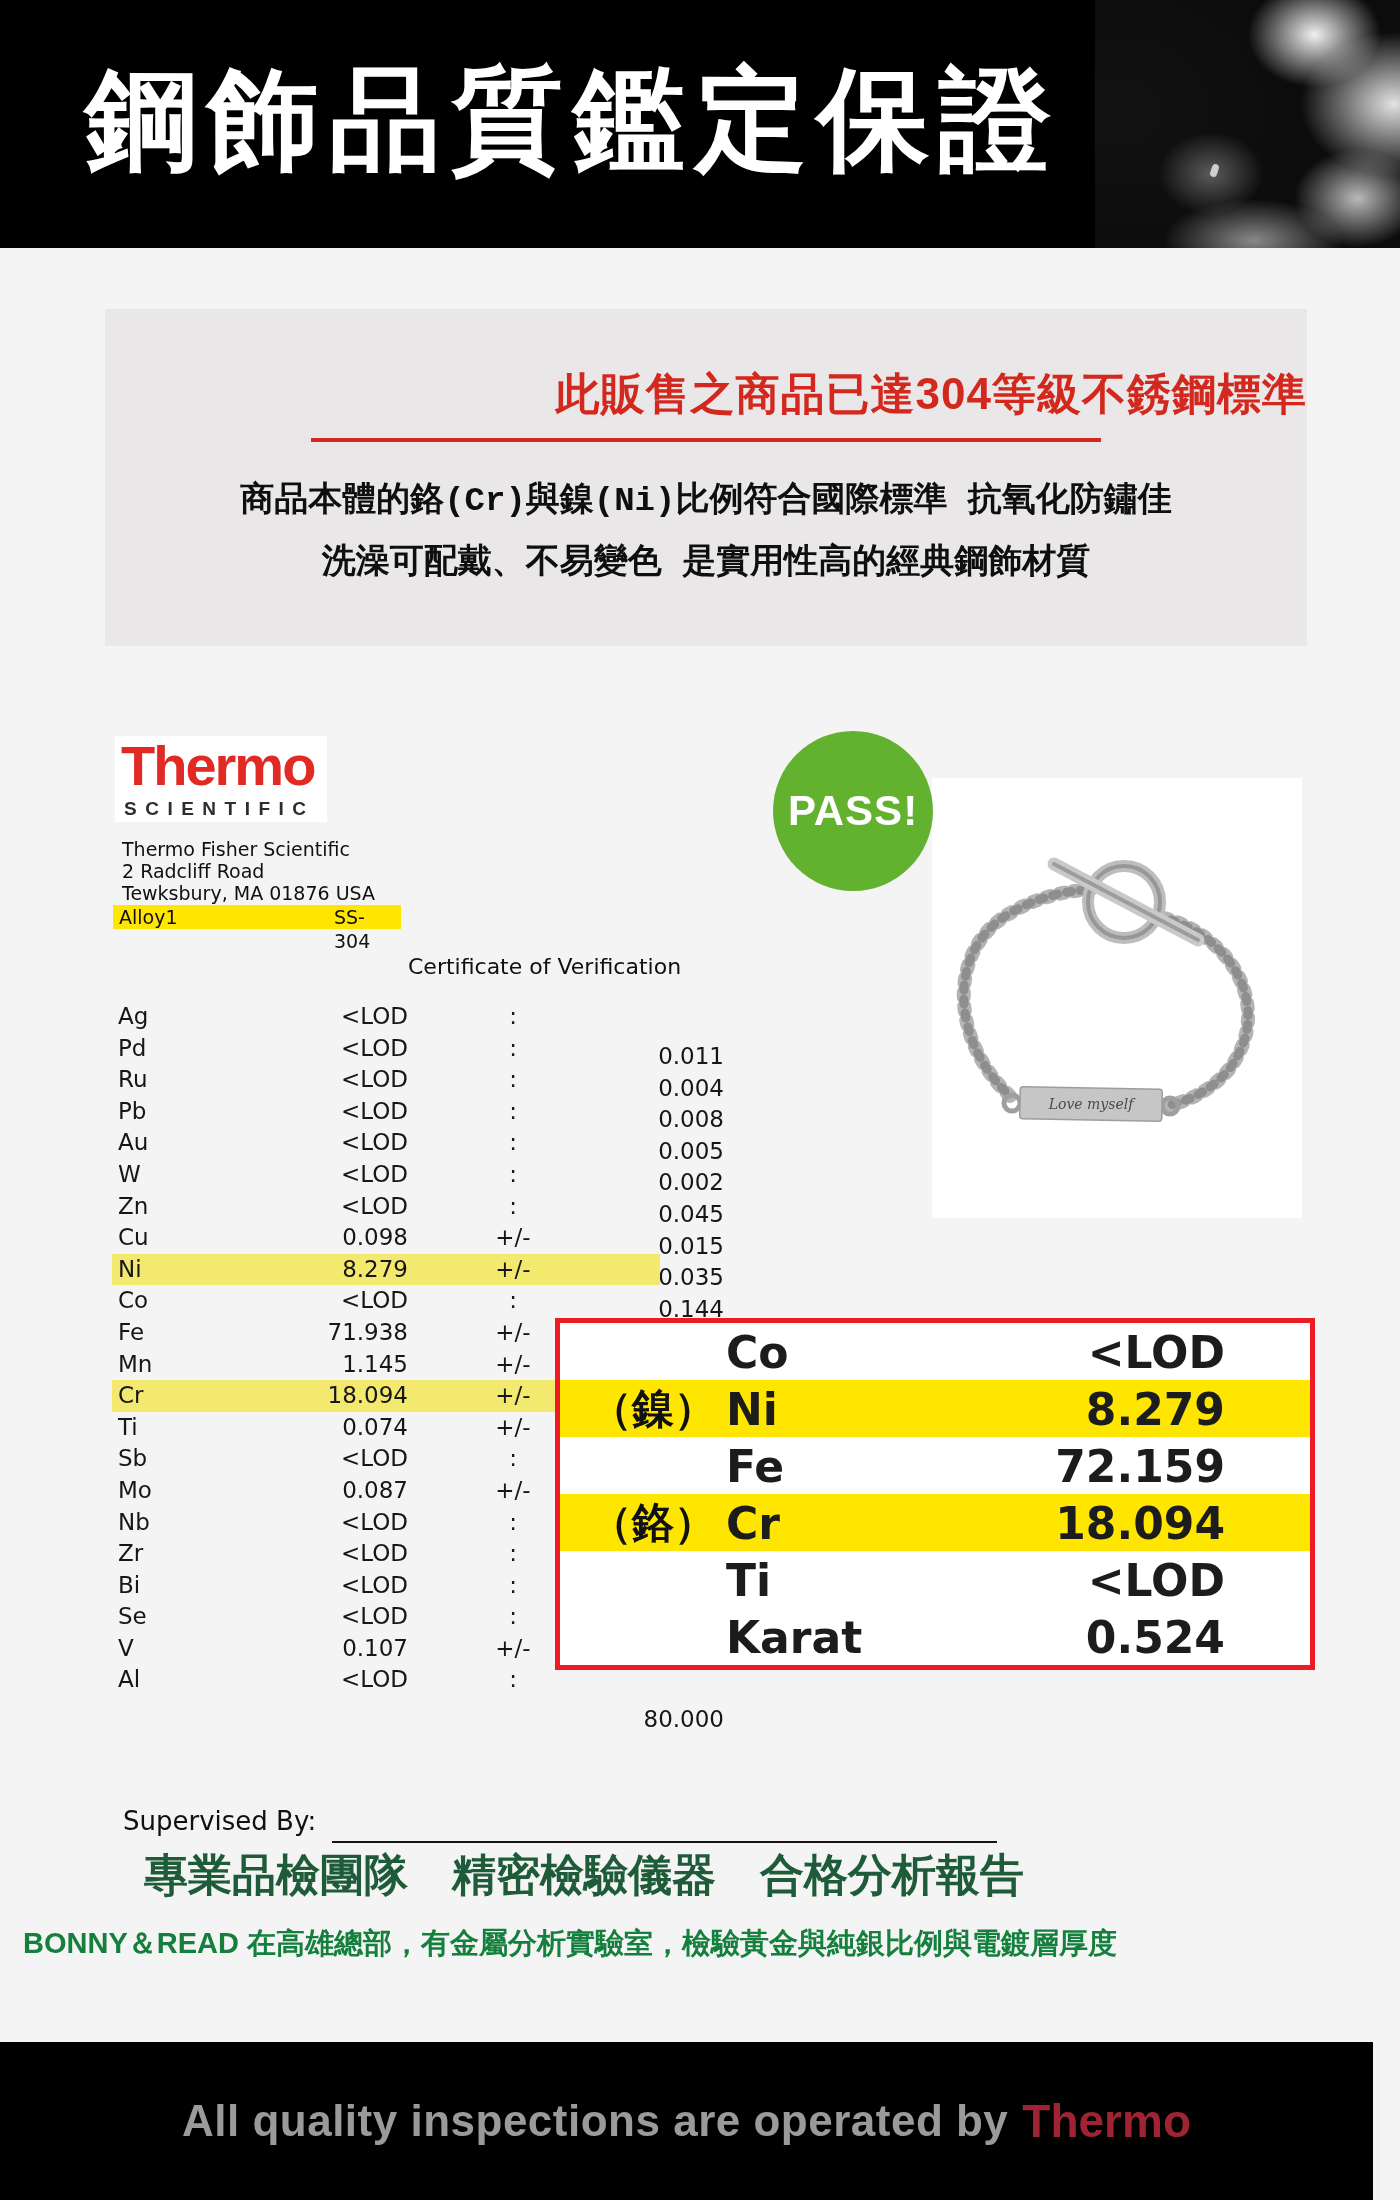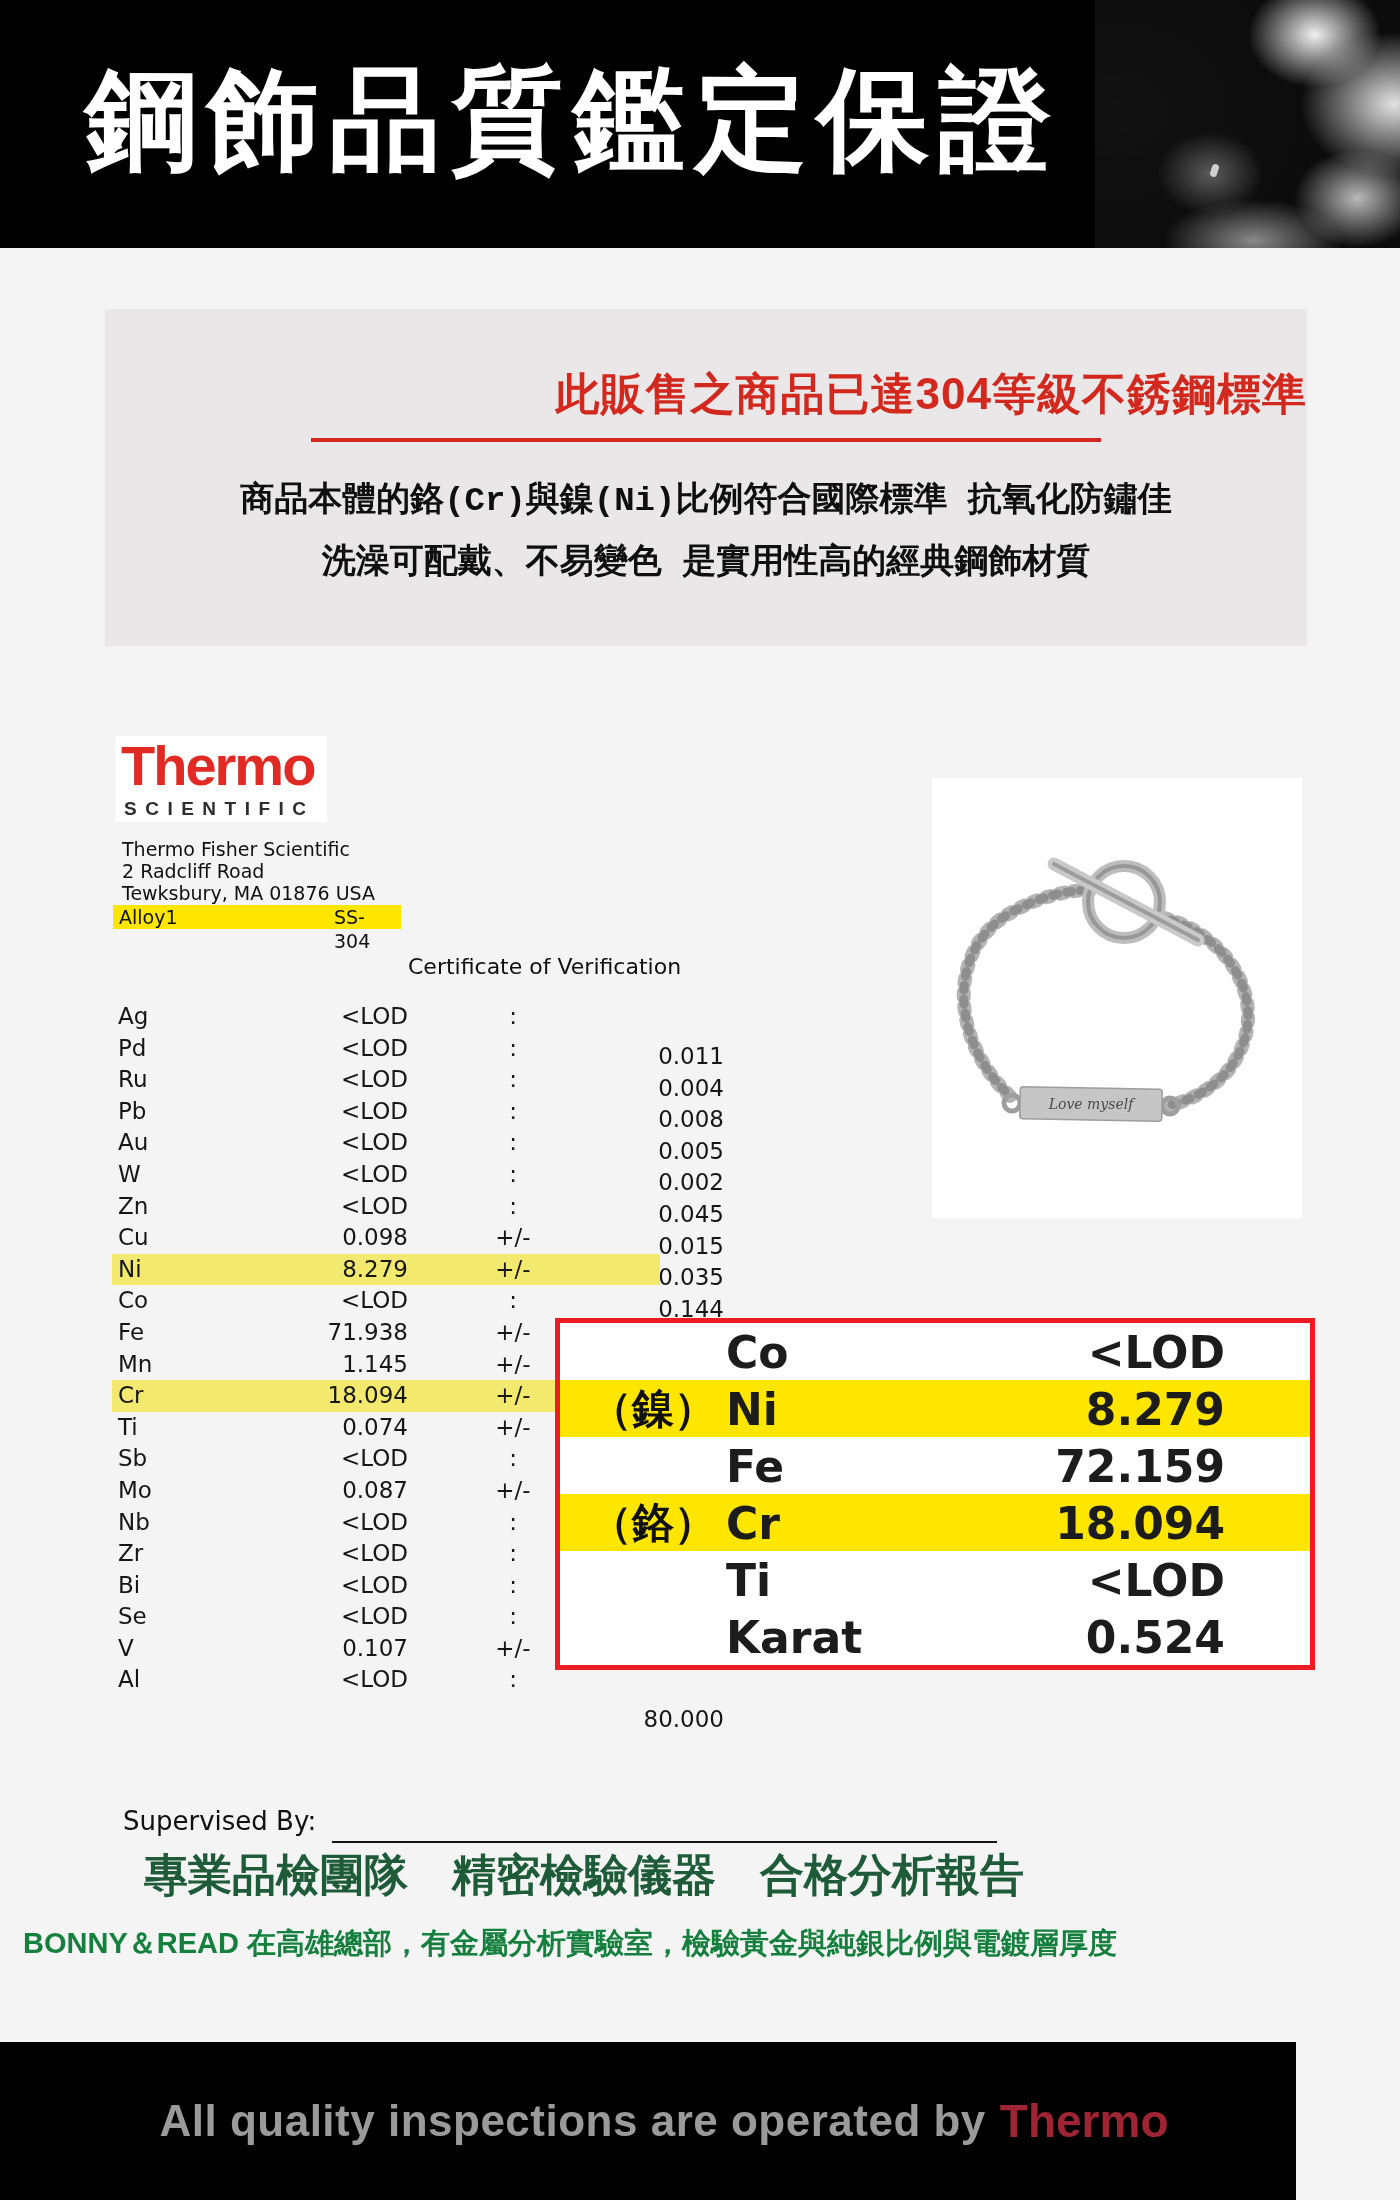--- a/index.html
+++ b/index.html
@@ -81,22 +81,22 @@
     font-size:26px;color:#101010;}
   .sig-line{position:absolute;left:332px;top:1841px;width:665px;height:2px;background:#161616;}
 
   
   .quality-line{position:absolute;left:0;top:1846px;width:1168px;text-align:center;
     font-size:44px;font-weight:800;color:var(--heading-green,#1e5b38);}
   .brand-line{position:absolute;left:0;top:1924px;width:1140px;text-align:center;
     font-size:29px;font-weight:600;color:#15803d;}
 
   
-  .footer{position:absolute;left:0;top:2042px;width:1264px;height:158px;background:#000;
-    display:flex;align-items:center;justify-content:center;padding-left:32px;}
+  .footer{position:absolute;left:0;top:2042px;width:1373px;height:158px;background:#000;
+    display:flex;align-items:center;justify-content:center;}
   .footer .f-text{color:var(--footer-gray,#9a9a9a);font-size:44px;font-weight:800;letter-spacing:0.5px;}
   .footer .f-brand{color:var(--thermo-footer-red,#9e2433);font-size:46px;font-weight:800;margin-left:14px;}
 </style>
 </head>
 <body>
 
 <div class="page">
 
   <div class="header">
     <div class="header-title">鋼飾品質鑑定保證</div>
@@ -274,20 +274,23 @@
       <line x1="122" y1="86" x2="266" y2="162" stroke="#c9c9c9" stroke-width="13" stroke-linecap="round"></line>
       <line x1="122" y1="86" x2="266" y2="162" stroke="#9c9c9c" stroke-width="4" stroke-linecap="round"></line>
 
       <circle cx="80" cy="325" r="8" fill="none" stroke="#9f9f9f" stroke-width="5"></circle>
       <circle cx="238" cy="328" r="8" fill="none" stroke="#9f9f9f" stroke-width="5"></circle>
       <rect x="88" y="310" width="142" height="32" rx="3" fill="#c6c6c6" stroke="#9d9d9d" stroke-width="1.5" transform="rotate(1 159 326)"></rect>
       <text x="159" y="331" text-anchor="middle" font-size="14" font-style="italic" fill="#4a4a4a" font-family="DejaVu Serif, serif">Love myself</text>
     </svg>
   </div>
 
+  <div class="pass-badge">
+    <span>PASS!</span>
+  </div>
 
   <div class="result-box">
       <div class="rrow">
       <span class="rprefix"></span>
       <span class="rsym">Co</span>
       <span class="rval">&lt;LOD</span>
     </div>
       <div class="rrow hl">
       <span class="rprefix">（鎳）</span>
       <span class="rsym">Ni</span>

